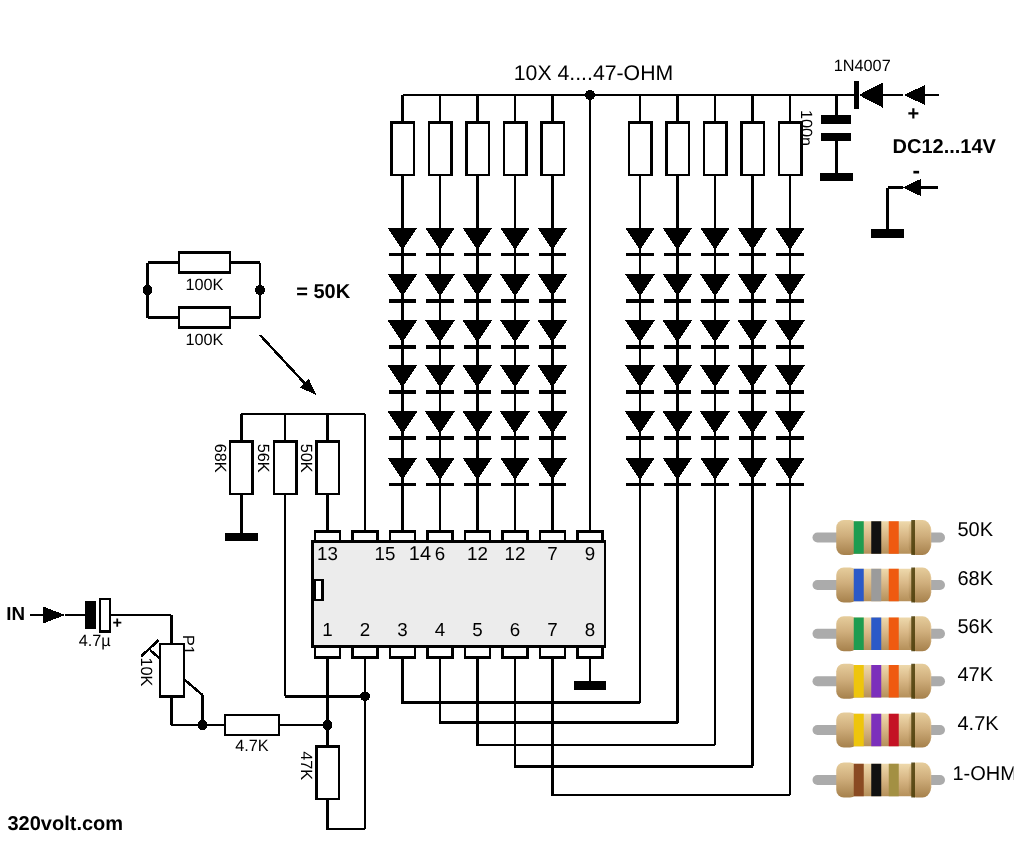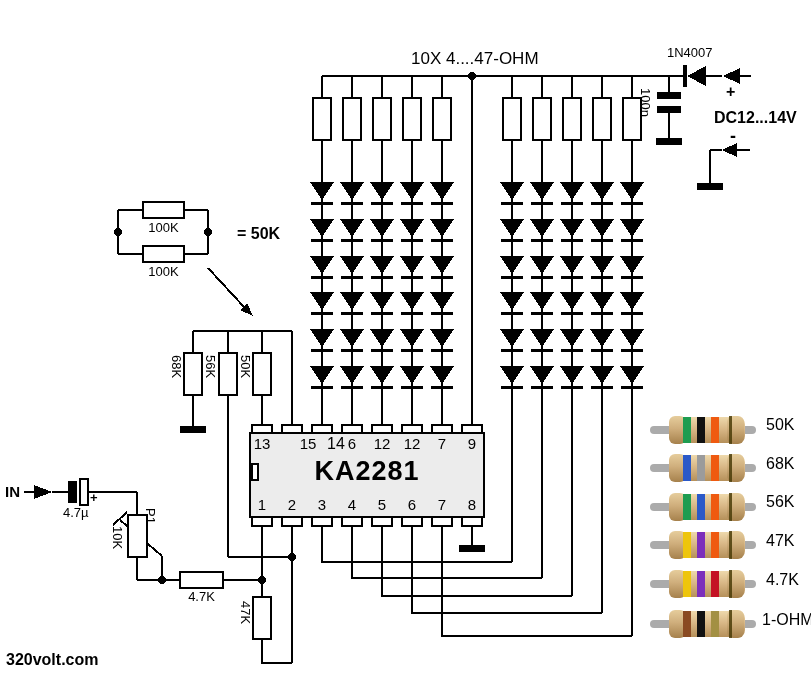--- a/index.html
+++ b/index.html
@@ -272,21 +272,20 @@
 <div class="vlbl" style="left:239px;top:355px;font-size:13px;">50K</div>
 
 <div class="lbl b" style="left:5px;top:484px;font-size:15px;">IN</div>
 <div class="lbl" style="left:63px;top:506px;font-size:13px;">4.7µ</div>
 <div class="lbl b" style="left:90px;top:491px;font-size:13px;">+</div>
 <div class="vlbl" style="left:144px;top:508px;font-size:13px;">P1</div>
 <div class="vlbl" style="left:111px;top:526px;font-size:13px;">10K</div>
 <div class="lbl ctr" style="left:180px;top:590px;width:43px;font-size:13px;">4.7K</div>
 <div class="vlbl" style="left:239px;top:601px;font-size:13px;">47K</div>
 
-<div class="lbl b ctr" style="left:250px;top:458px;width:234px;font-size:27px;letter-spacing:1px;">KA2281</div>
 <div class="lbl ctr" style="left:250px;top:436px;width:24px;font-size:15px;">13</div>
 <div class="lbl ctr" style="left:296px;top:436px;width:24px;font-size:15px;">15</div>
 <div class="lbl ctr" style="left:324px;top:436px;width:24px;font-size:16px;">14</div>
 <div class="lbl ctr" style="left:340px;top:436px;width:24px;font-size:15px;">6</div>
 <div class="lbl ctr" style="left:370px;top:436px;width:24px;font-size:15px;">12</div>
 <div class="lbl ctr" style="left:400px;top:436px;width:24px;font-size:15px;">12</div>
 <div class="lbl ctr" style="left:430px;top:436px;width:24px;font-size:15px;">7</div>
 <div class="lbl ctr" style="left:460px;top:436px;width:24px;font-size:15px;">9</div>
 <div class="lbl ctr" style="left:250px;top:497px;width:24px;font-size:15px;">1</div>
 <div class="lbl ctr" style="left:280px;top:497px;width:24px;font-size:15px;">2</div>

